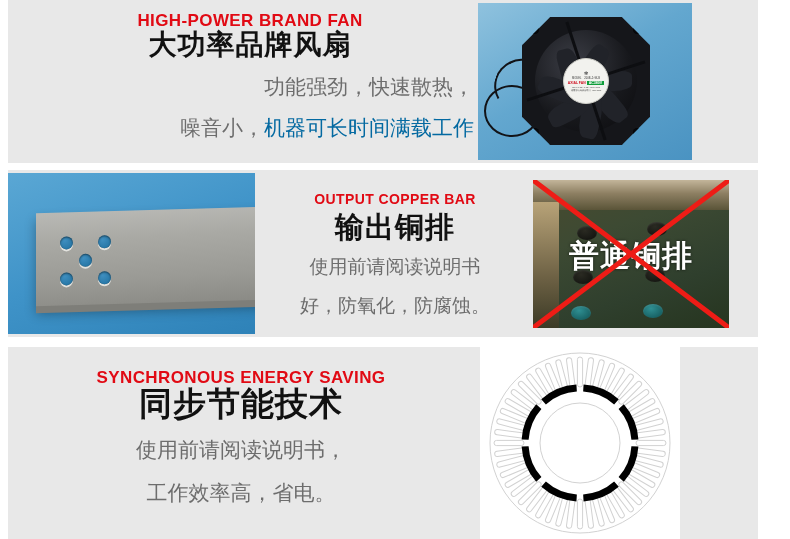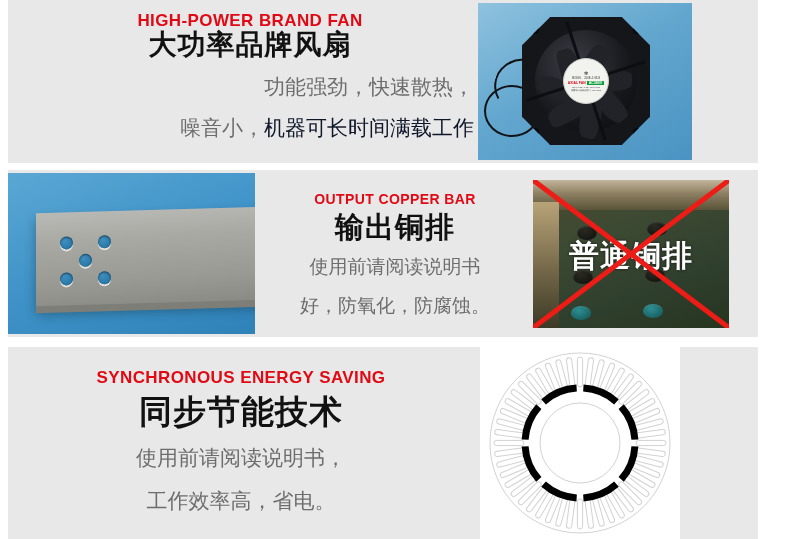--- a/index.html
+++ b/index.html
@@ -20,38 +20,38 @@
   .textblock{ position:absolute; text-align:center; }
   .eyebrow{
     color:#e10a14; font-weight:bold; letter-spacing:.4px;
     white-space:nowrap; line-height:1;
   }
   .cn-title{
     color:#111; font-weight:bold; line-height:1.08;
     white-space:nowrap; letter-spacing:1px;
   }
   .cn-body{ color:#6d6d6d; line-height:1.5; white-space:nowrap; }
-  .cn-body .hl{ color:#0f172a; }
+  .cn-body .hl{ color:#0369a1; }
 
   
   #fan-text{ left:18px; top:12px; width:448px; }
   #fan-text .eyebrow{ font-size:17px; }
   #fan-text .cn-title{ font-size:28px; margin-top:3px;font-family:Liberation Mono, monospace; }
   #fan-text .cn-body{ font-size:21px; margin-top:9px;text-align:right; }
 
   
   #copper-text{ left:258px; top:22px; width:258px; }
   #copper-text .eyebrow{ font-size:14px; }
   #copper-text .cn-title{ font-size:29px; margin-top:6px; }
   #copper-text .cn-body{ font-size:19px; margin-top:10px; }
 
   
   #energy-text{ left:8px; top:22px; width:450px; }
   #energy-text .eyebrow{ font-size:17px; }
-  #energy-text .cn-title{ font-size:33px; margin-top:8px; }
+  #energy-text .cn-title{ font-size:33px; }
   #energy-text .cn-body{ font-size:21px; margin-top:12px; }
 
   
   .photo{ position:absolute; overflow:hidden; }
 
   
   #fan-photo{ left:470px; top:3px; width:214px; height:157px;
     background:linear-gradient(150deg,#8fc2de 0%,#63a7cf 45%,#4a93c2 100%); }
   .fan-body{
     position:absolute; left:44px; top:14px; width:128px; height:128px;

